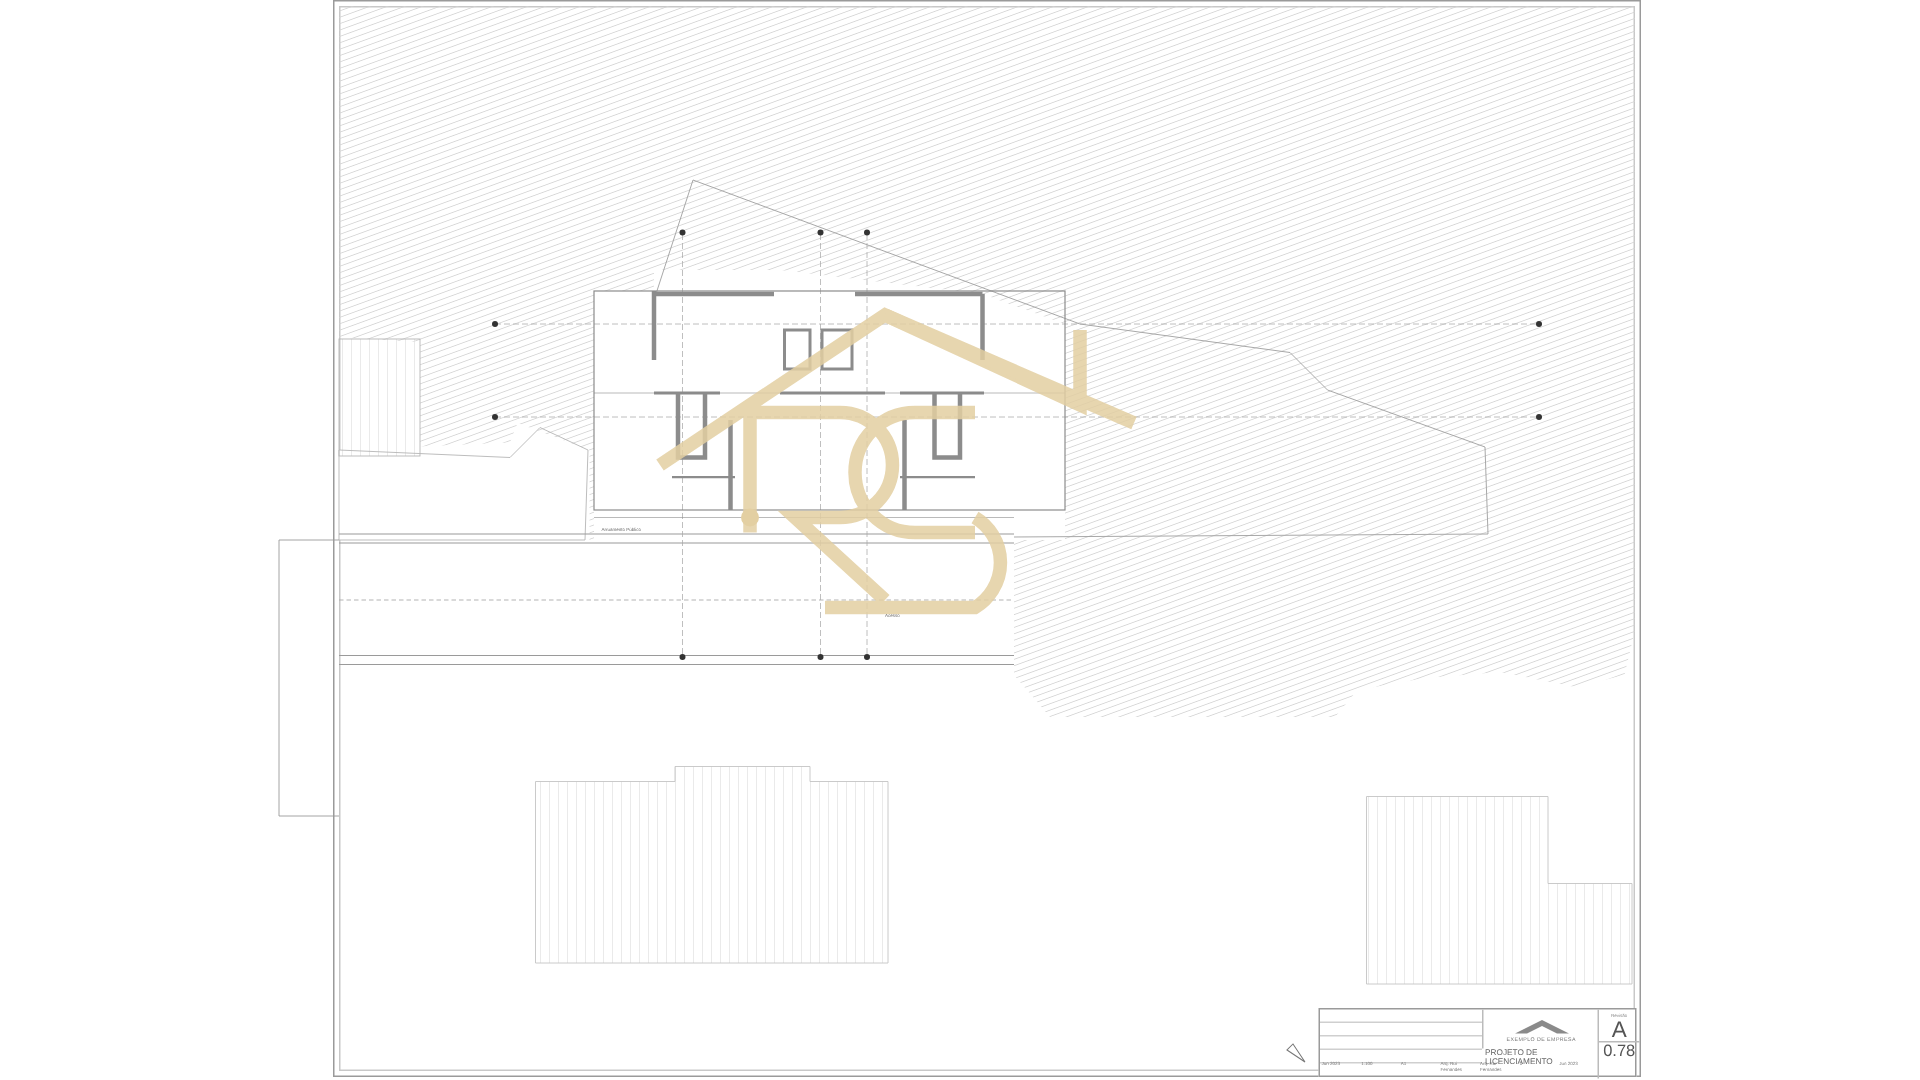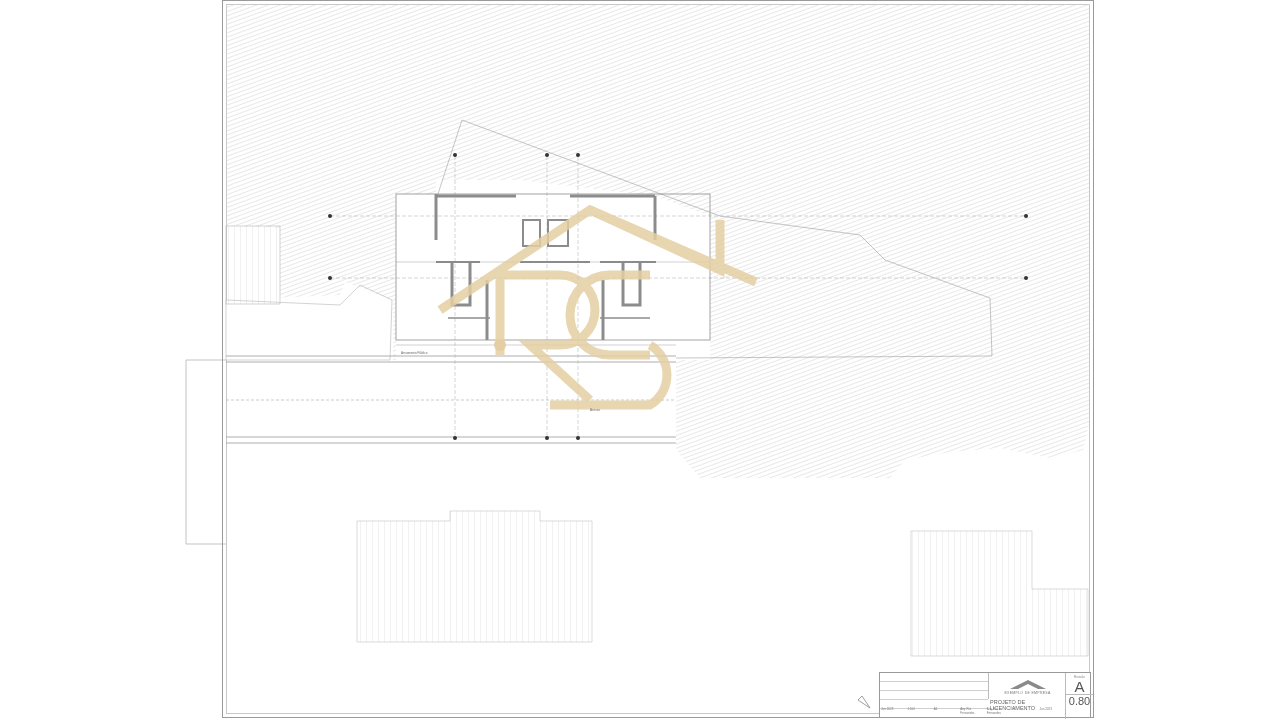--- a/index.html
+++ b/index.html
@@ -124,21 +124,21 @@
   <div class="logo">
     <svg width="40" height="12">
         <polygon points="2,11 20,2 38,11 30,11 20,6 10,11" fill="#8a8a8a"></polygon>
       </svg>
     <div class="logo-text">EXEMPLO DE EMPRESA</div>
   </div>
   <div class="proj">PROJETO DE LICENCIAMENTO</div>
   <div class="rev">
     <div class="rlbl">Revisão</div>
     <div class="letter">A</div>
-    <div class="num">0.80</div>
+    <div class="num">0.78</div>
   </div>
   <div class="meta">
     <span>Jun 2023</span>
     <span>1:100</span>
     <span>A1</span>
     <span>Arq. Rui Fernandes</span>
     <span>Arq. Rui Fernandes</span>
     <span>0</span>
     <span>Jun 2023</span>
   </div>

